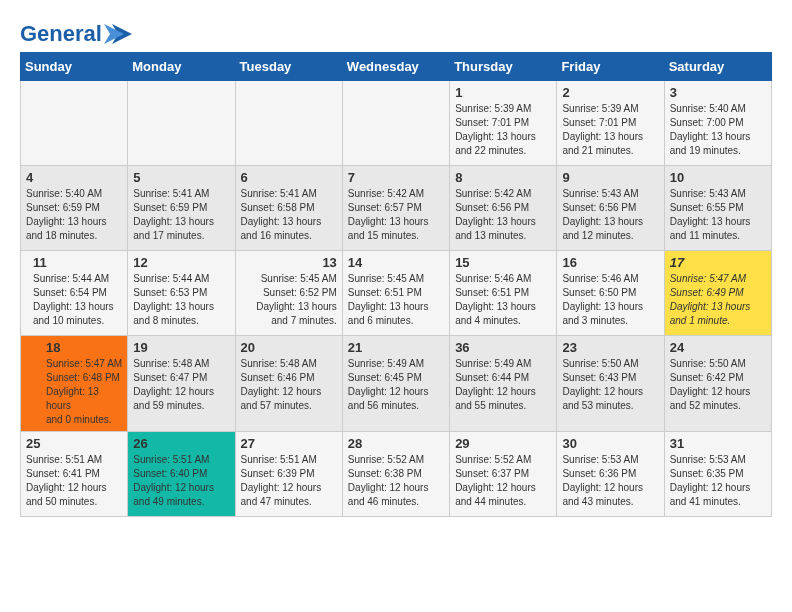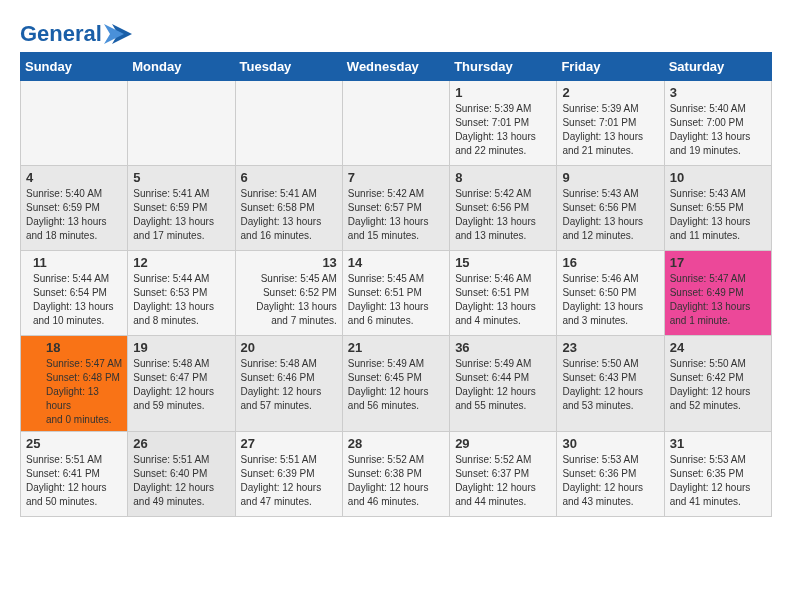--- a/index.html
+++ b/index.html
@@ -236,21 +236,21 @@
 Daylight: 13 hours
 and 4 minutes.</div>
         </td>
         <td style="background-color: rgb(245, 245, 245);">
           <span class="day-number">16</span>
           <div class="day-info" style="white-space: pre-line;">Sunrise: 5:46 AM
 Sunset: 6:50 PM
 Daylight: 13 hours
 and 3 minutes.</div>
         </td>
-        <td style="background-color: #ec4899;">
+        <td style="background-color: #fde047; font-style: italic;">
           <span class="day-number">17</span>
           <div class="day-info" style="white-space: pre-line;">Sunrise: 5:47 AM
 Sunset: 6:49 PM
 Daylight: 13 hours
 and 1 minute.</div>
         </td>
       </tr>
       <tr>
         <td style="background-color: #f97316; padding-left: 25px;">
           <span class="day-number">18</span>
@@ -303,21 +303,21 @@
         </td>
       </tr>
       <tr>
         <td style="background-color: rgb(245, 245, 245);">
           <span class="day-number">25</span>
           <div class="day-info" style="white-space: pre-line;">Sunrise: 5:51 AM
 Sunset: 6:41 PM
 Daylight: 12 hours
 and 50 minutes.</div>
         </td>
-        <td style="background-color: #e5e5e5;">
+        <td style="background-color: #14b8a6;">
           <span class="day-number">26</span>
           <div class="day-info" style="white-space: pre-line;">Sunrise: 5:51 AM
 Sunset: 6:40 PM
 Daylight: 12 hours
 and 49 minutes.</div>
         </td>
         <td style="background-color: rgb(245, 245, 245); margin-left: 30px;">
           <span class="day-number">27</span>
           <div class="day-info" style="white-space: pre-line;">Sunrise: 5:51 AM
 Sunset: 6:39 PM

